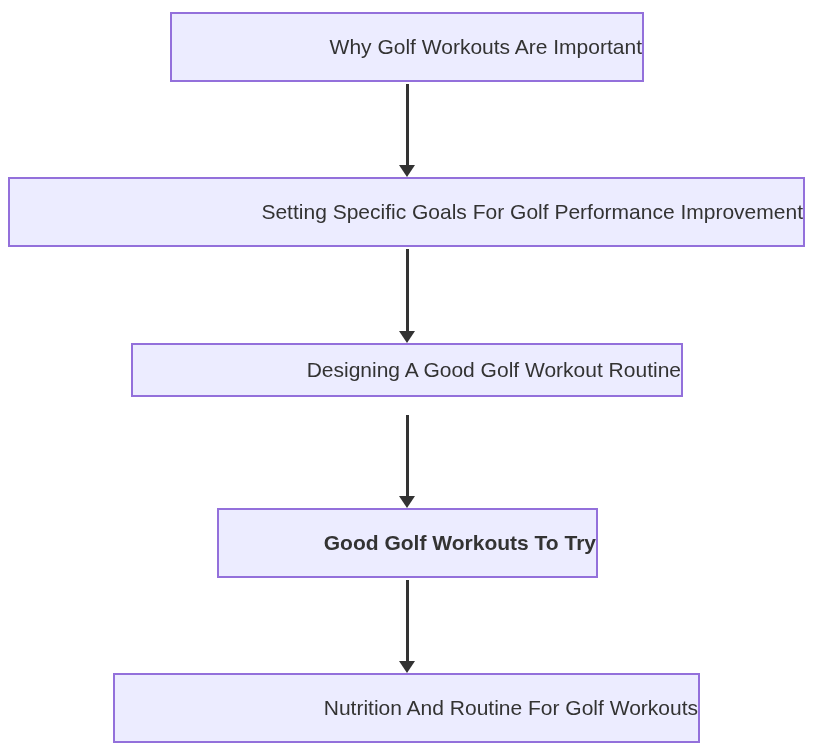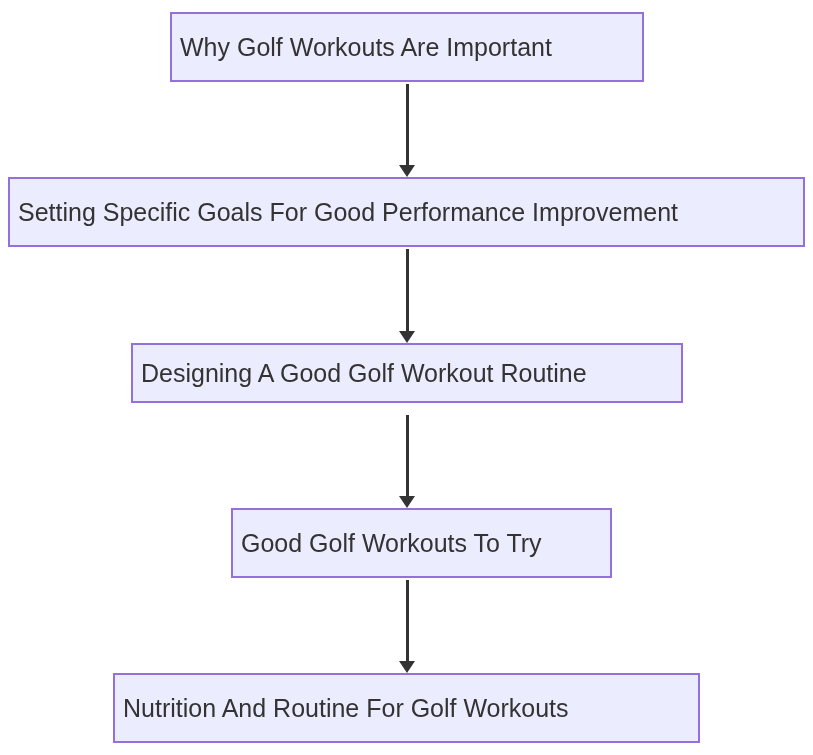--- a/index.html
+++ b/index.html
@@ -18,34 +18,34 @@
   }
   .canvas {
     position: relative;
     width: 813px; height: 755px;
     background: var(--background);
   }
   .flow-node {
     position: absolute;
     display: flex;
     align-items: center;
-    justify-content: flex-start;
+    justify-content: flex-end;
     background: var(--node-fill);
     border: 2px solid var(--node-border);
     color: var(--node-text);
-    font-size: 25px;
+    font-size: 21px;
     line-height: 1.2;
     text-align: center;
     white-space: nowrap;
     padding-left: 8px;
   }
   .n1 { left: 170px; top: 12px;  width: 474px; height: 70px; }
   .n2 { left: 8px;   top: 177px; width: 797px; height: 70px; }
-  .n3 { left: 131px; top: 343px; width: 552px; height: 60px; }
-  .n4 { left: 231px; top: 508px; width: 381px; height: 70px; }
+  .n3 { left: 131px; top: 343px; width: 552px; height: 54px; }
+  .n4 { left: 217px; top: 508px; width: 381px; height: 70px; font-weight: bold; }
   .n5 { left: 113px; top: 673px; width: 587px; height: 70px; }
 
   .arrow { position: absolute; left: 399px; width: 16px; }
   .a1 { top: 84px;  height: 93px; }
   .a2 { top: 249px; height: 94px; }
   .a3 { top: 415px; height: 93px; }
   .a4 { top: 580px; height: 93px; }
   .arrow-line {
     position: absolute;
     left: 6.5px; top: 0;
@@ -69,21 +69,21 @@
   <div class="flow-node n1">
     <span>Why Golf Workouts Are Important</span>
   </div>
 
   <div class="arrow a1">
     <div class="arrow-line"></div>
     <div class="arrow-head"></div>
   </div>
 
   <div class="flow-node n2">
-    <span>Setting Specific Goals For Good Performance Improvement</span>
+    <span>Setting Specific Goals For Golf Performance Improvement</span>
   </div>
 
   <div class="arrow a2">
     <div class="arrow-line"></div>
     <div class="arrow-head"></div>
   </div>
 
   <div class="flow-node n3">
     <span>Designing A Good Golf Workout Routine</span>
   </div>

